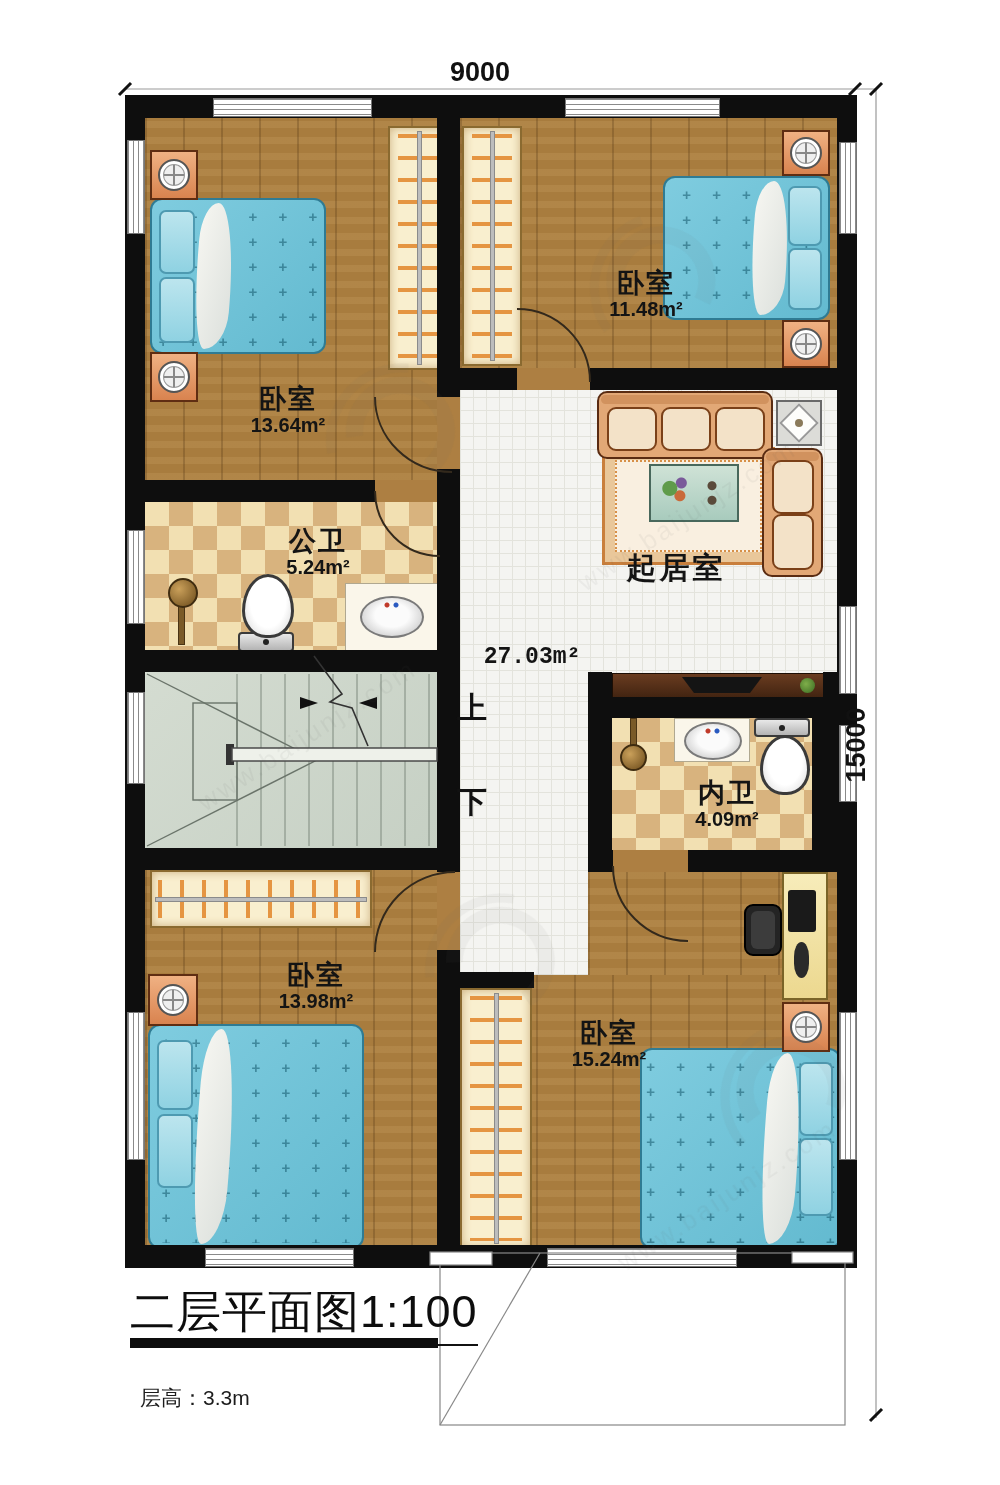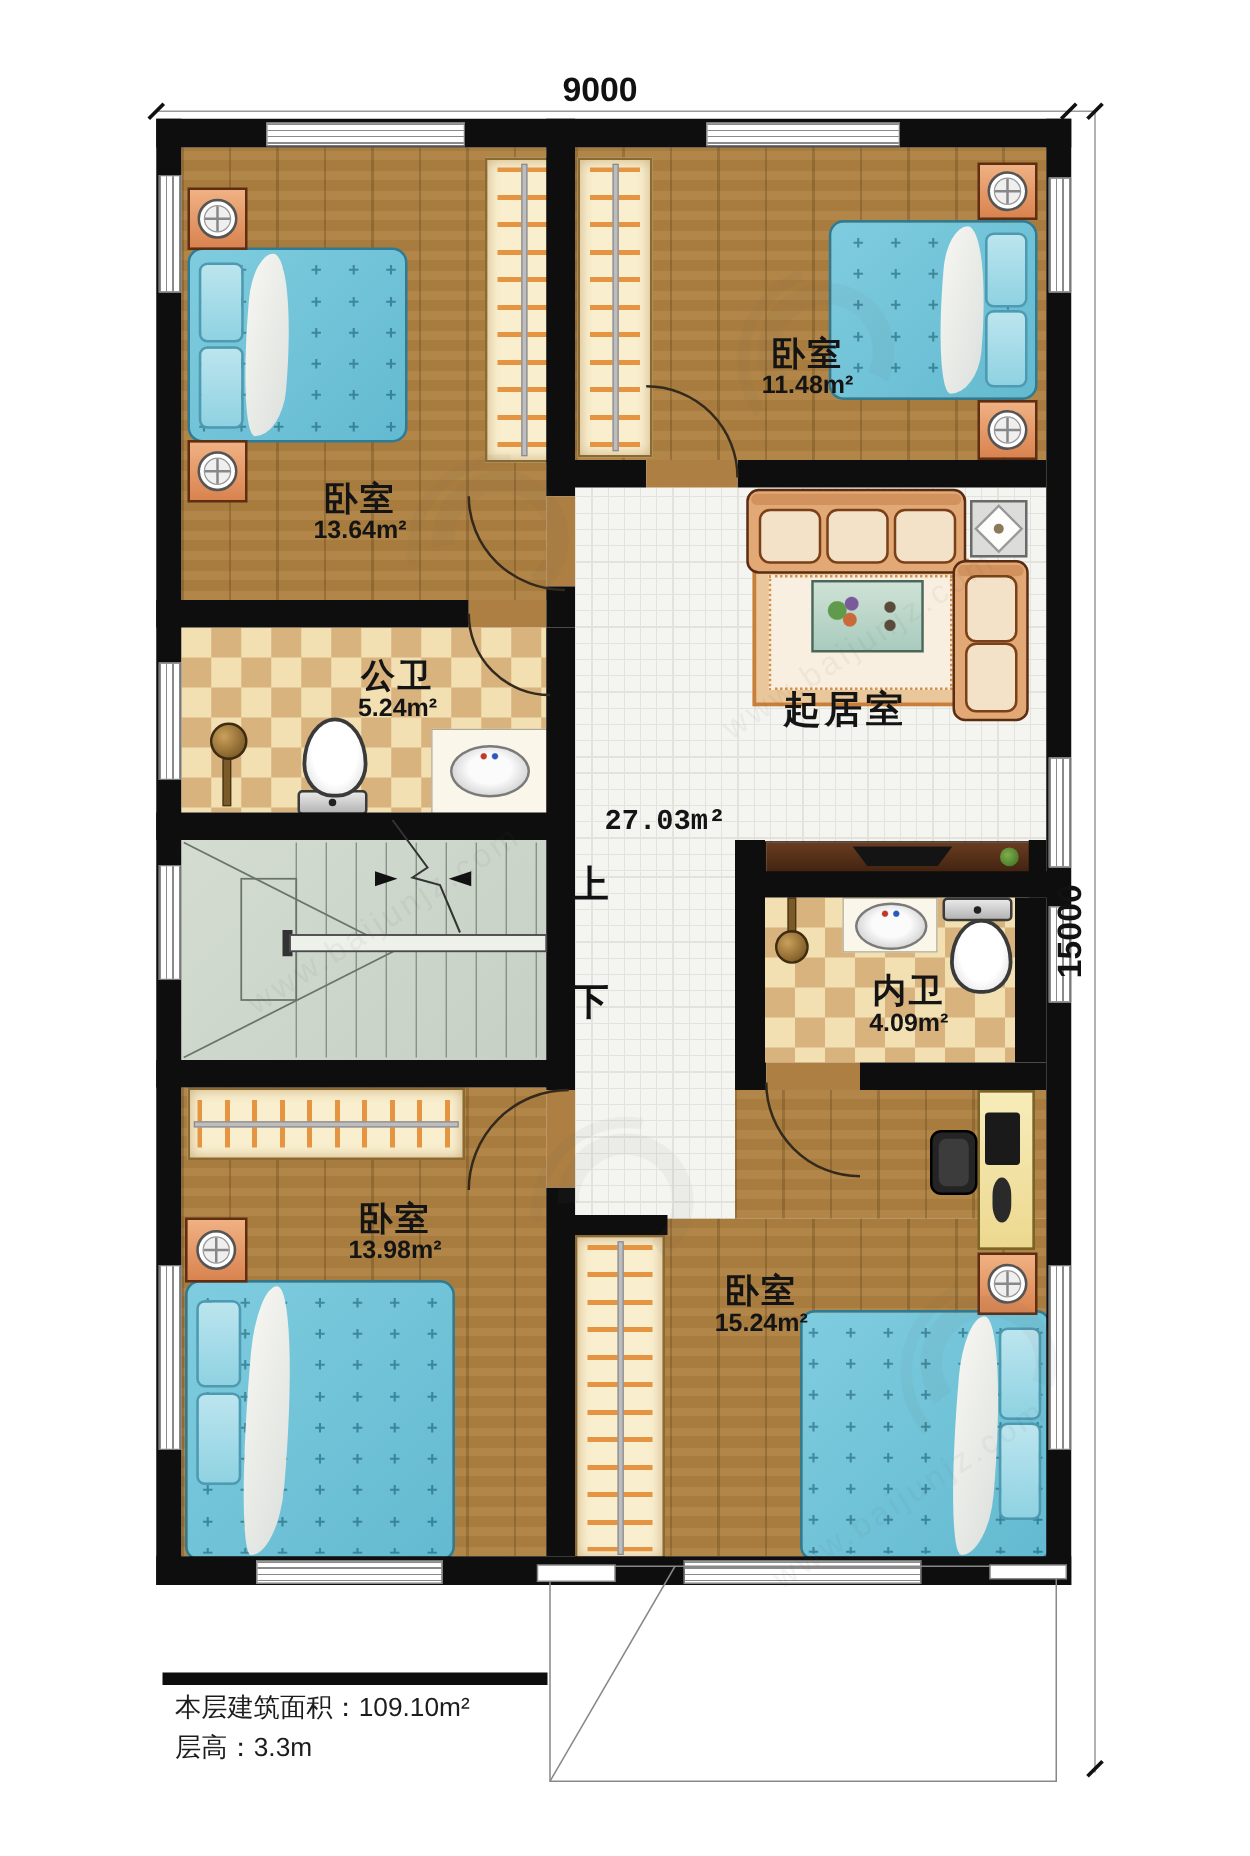--- a/index.html
+++ b/index.html
@@ -319,21 +319,23 @@
     <span class="nm">卧室</span>
     <span class="ar">15.24m²</span>
   </div>
 
   <div class="updown" style="left:472px;top:708px;">上</div>
   <div class="updown" style="left:472px;top:802px;">下</div>
 
   <div class="dim-top" style="left:480px;top:72px;">9000</div>
   <div class="dim-right" style="left:856px;top:745px;">15000</div>
 
+  <div class="title-row">
+    <span>二层平面图</span><span>1:100</span>
+  </div>
   <div class="title-bar"></div>
-  <div class="subline" style="top:1352px;">本层建筑面积：109.10m²</div>
   <div class="subline" style="top:1384px;text-align:right;">层高：3.3m</div>
 
   <div class="wm-text" style="left:180px;top:720px;">www.baijunjz.com</div>
   <div class="wm-text" style="left:560px;top:500px;">www.baijunjz.com</div>
   <div class="wm-text" style="left:600px;top:1180px;">www.baijunjz.com</div>
 
 </div>
 
 </body></html>

